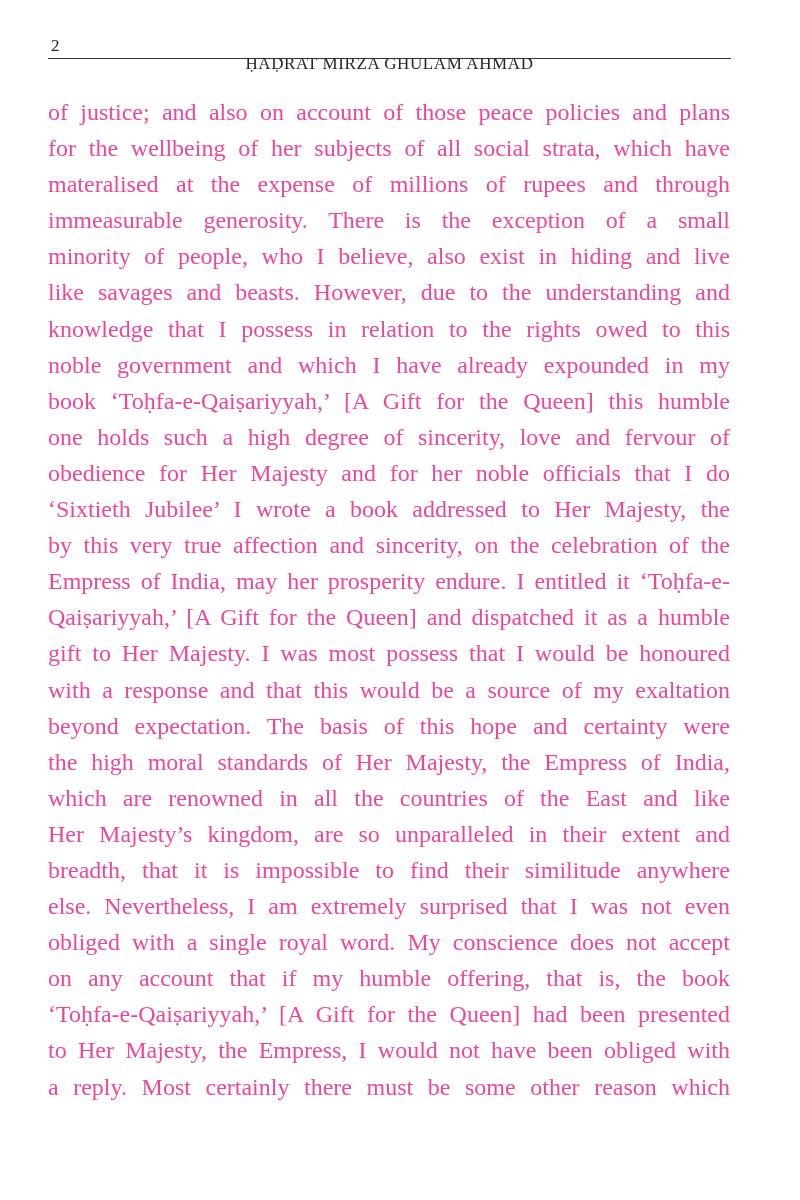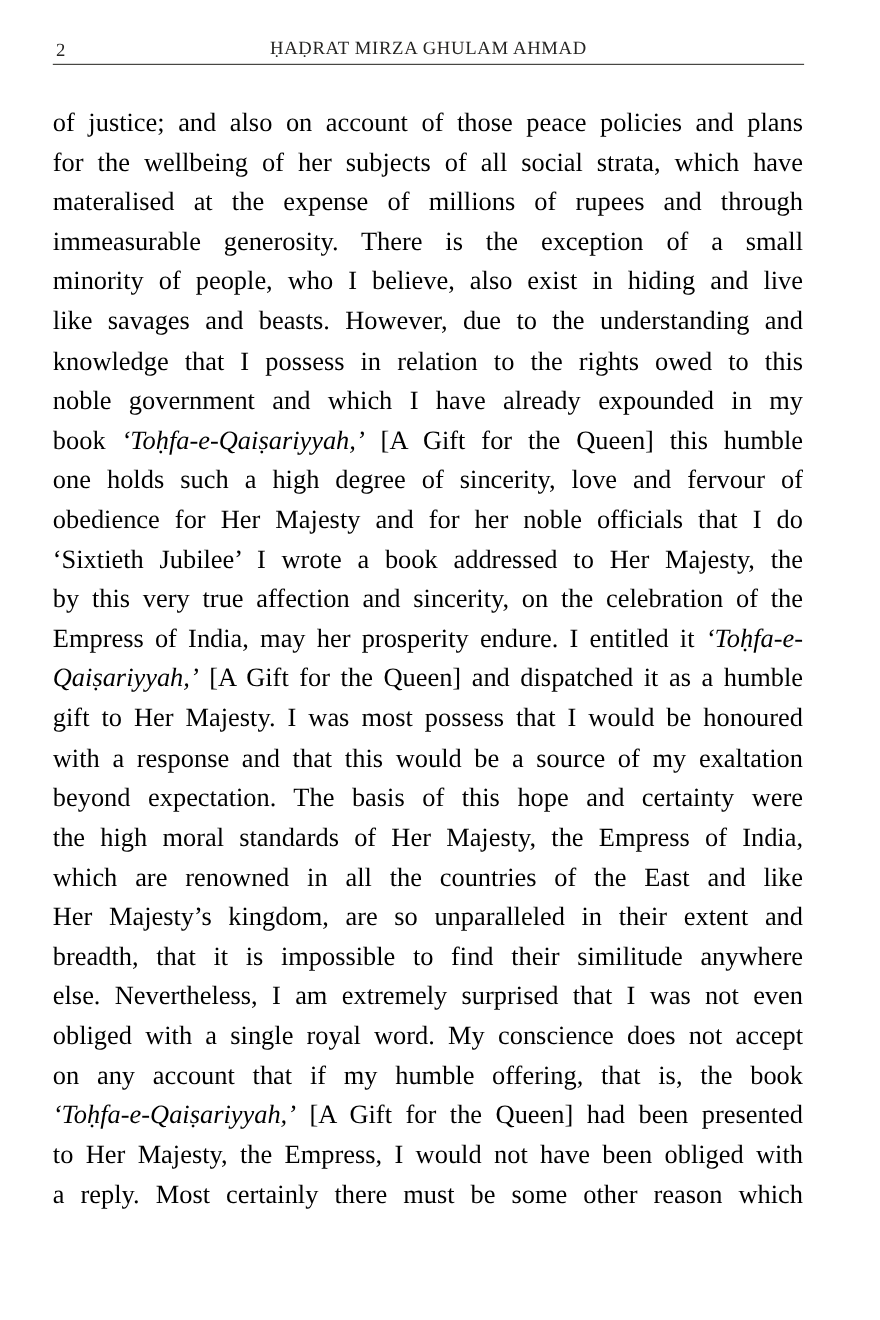--- a/index.html
+++ b/index.html
@@ -27,21 +27,21 @@
     position: absolute;
     left: 3px;
     top: 2px;
     font-size: 17px;
     color: #262523;
   }
   .header-title {
     position: absolute;
     left: 0;
     right: 0;
-    top: 0;
+    top: 20px;
     text-align: center;
     font-size: 17px;
     letter-spacing: 0.6px;
     color: #262523;
     white-space: nowrap;
   }
   .header-rule {
     position: absolute;
     left: 48px;
     top: 58px;
@@ -49,30 +49,29 @@
     height: 1px;
     background: #35332f;
   }
   .body-text {
     position: absolute;
     left: 48px;
     top: 94px;
     width: 682px;
     font-size: 24px;
     line-height: 36.1px;
-    color: #000000;
+    color: #ec4899;
   }
   .line {
     text-align: justify;
     text-align-last: justify;
     height: 36.1px;
     overflow: hidden;
   }
   .line .it {
-    font-style: italic;
   }
 </style>
 </head>
 <body>
 
 <div class="page">
 
   <div class="running-header">
     <span class="page-number">2</span>
     <span class="header-title">ḤAḌRAT MIRZA GHULAM AHMAD</span>

